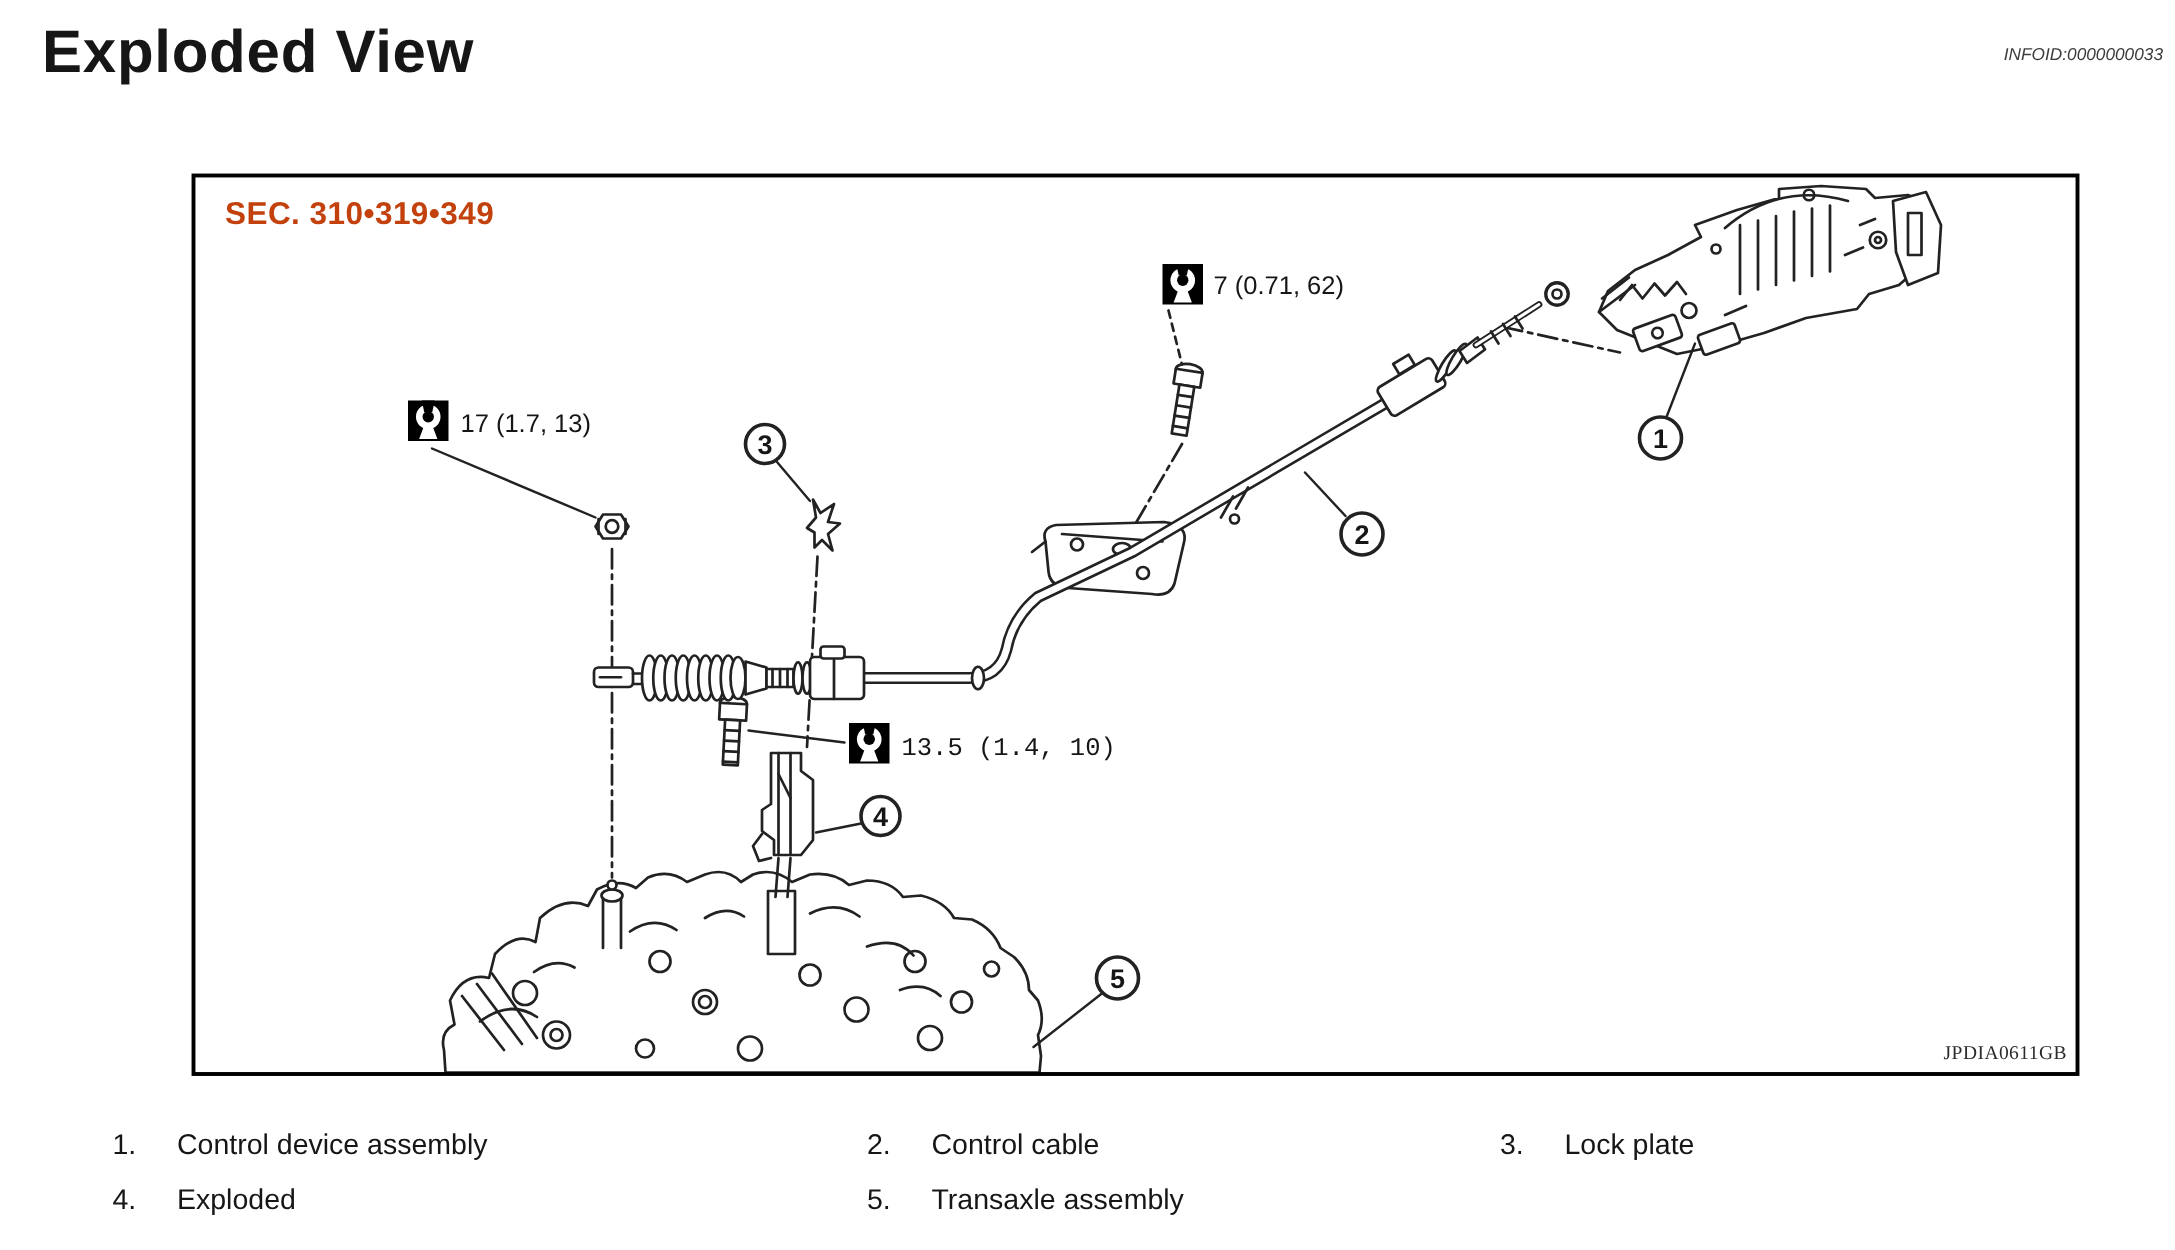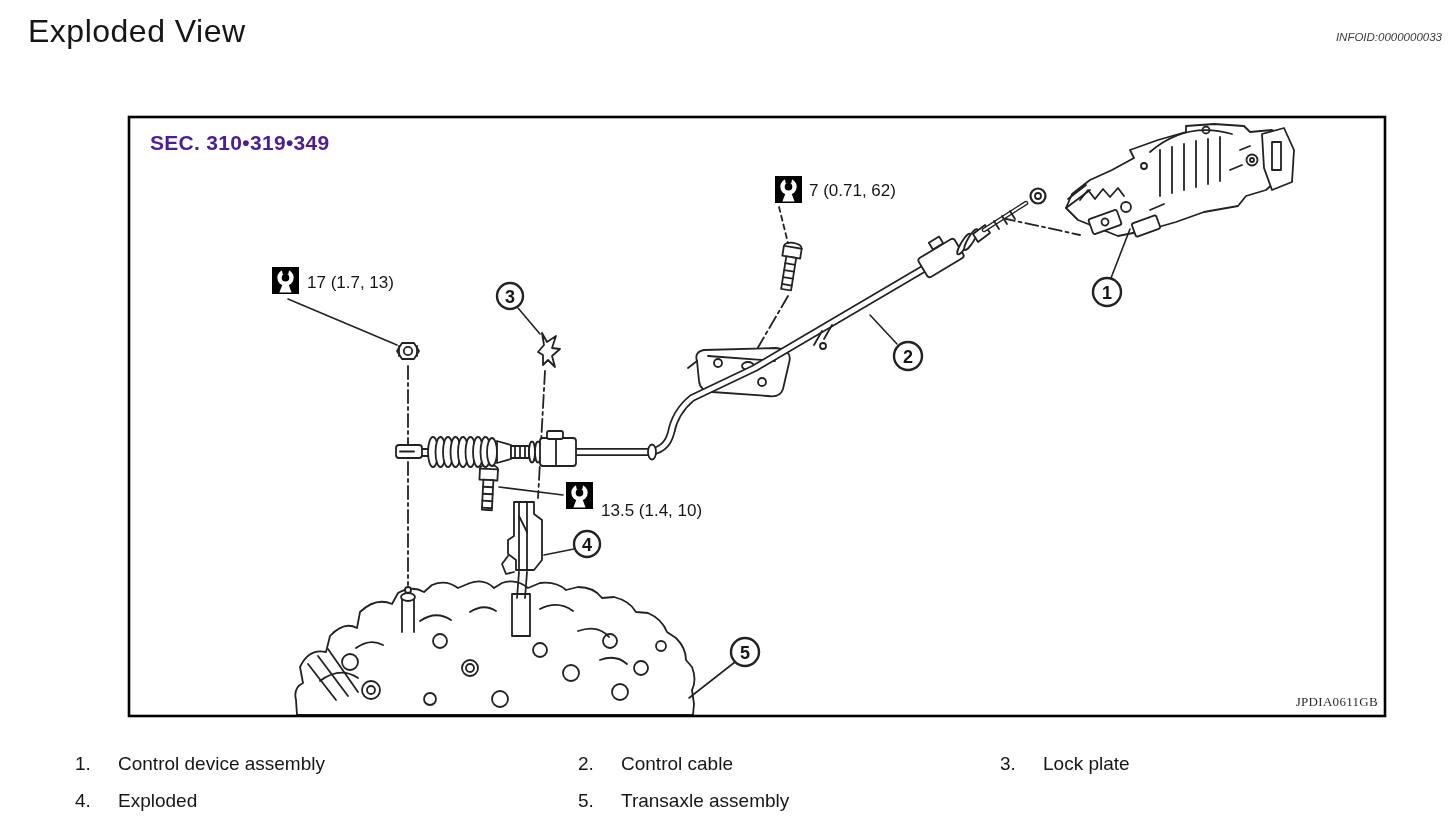--- a/index.html
+++ b/index.html
@@ -2,27 +2,27 @@
 <html><head>
 <meta charset="utf-8">
 <style>
   * { margin:0; padding:0; box-sizing:border-box; }
   html,body { background:#fff; }
   body {
     width:1450px; height:833px; position:relative; overflow:hidden;
     font-family:"Liberation Sans","DejaVu Sans",sans-serif; color:#1a1a1a;
   }
   .abs { position:absolute; white-space:nowrap; }
-  #page-title { left:28px; top:13px; font-size:32px; letter-spacing:.5px; color:#161616; }
+  #page-title { left:28px; top:13px; font-size:40px; letter-spacing:.5px; color:#161616;font-weight:bold; }
   #infoid { right:8px; top:31px; font-size:11.5px; font-style:italic; color:#3c3c3c; }
-  #sec-label { left:150px; top:131px; font-size:21px; font-weight:bold; color:#4c1d95; letter-spacing:.3px; }
+  #sec-label { left:150px; top:131px; font-size:21px; font-weight:bold; color:#c2410c; letter-spacing:.3px; }
   .torque-label { font-size:17px; color:#161616; }
   #torque-a { left:809px; top:181px;text-align:center; }
   #torque-b { left:307px; top:273px; }
-  #torque-c { left:601px; top:501px; }
+  #torque-c { left:601px; top:490px;font-family:Liberation Mono, monospace; }
   #figure-code { right:72px; top:694px; font-size:13px; color:#2b2b2b; letter-spacing:.3px;font-family:Liberation Serif, serif; }
   .legend-item { position:absolute; display:flex; font-size:19px; color:#161616; }
   .legend-num { display:inline-block; width:43px; }
   svg { position:absolute; left:0; top:0; }
 </style>
 </head>
 <body>
 
 <svg width="1450" height="833" viewBox="0 0 1450 833">
   <defs>

